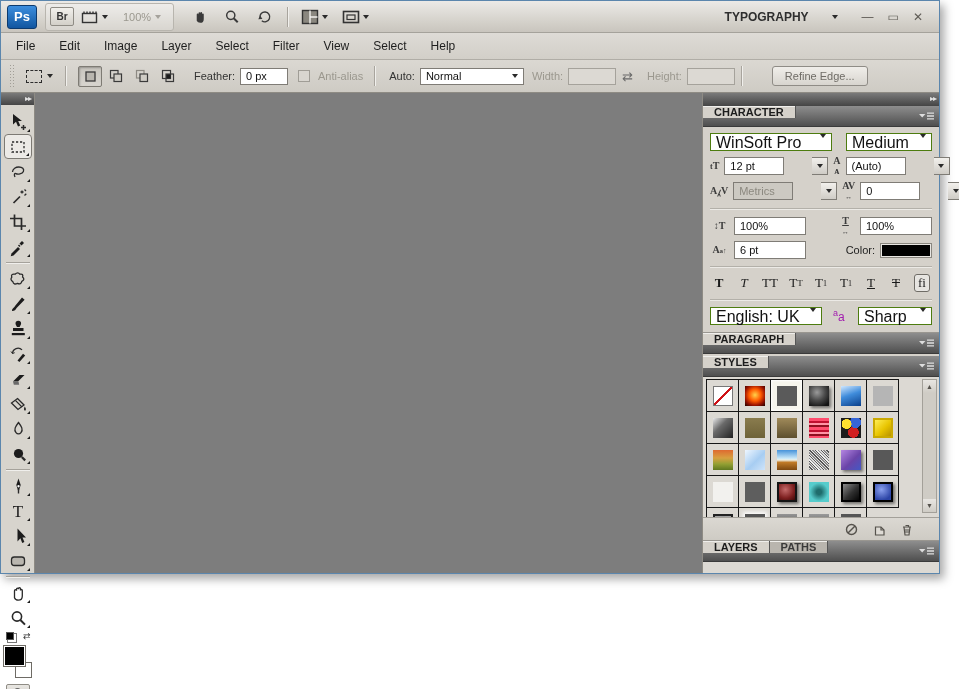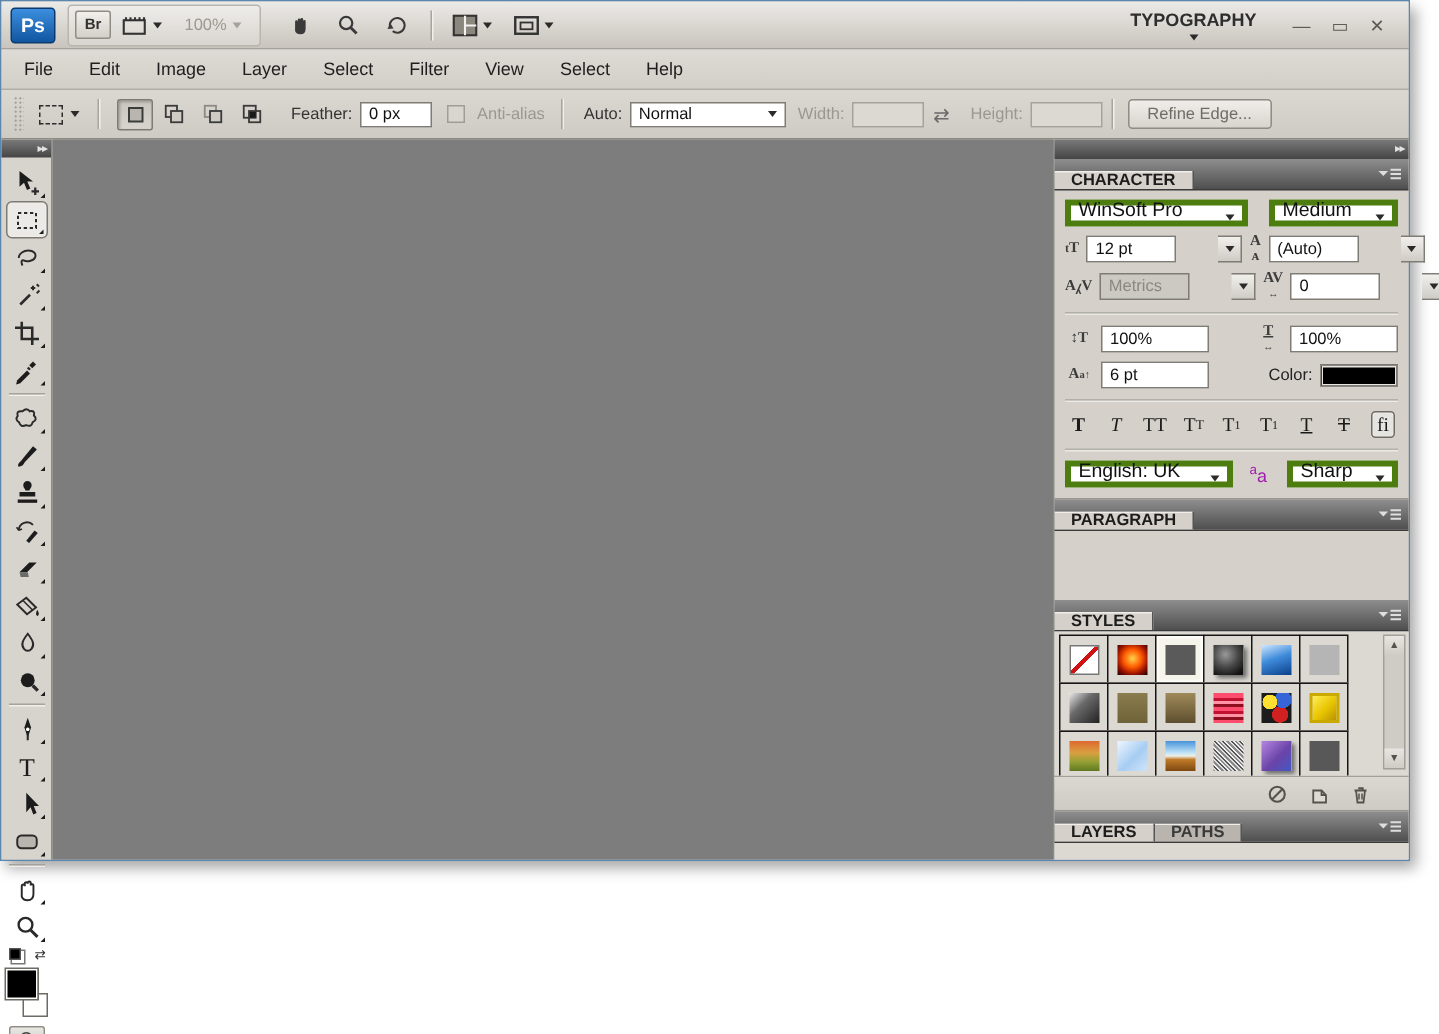--- a/index.html
+++ b/index.html
@@ -23,22 +23,22 @@
     background:linear-gradient(#f2f0ec,#d3d0c9); font-size:10px; font-weight:bold;
     color:#333; display:flex; align-items:center; justify-content:center; }
   .bar-icon { display:flex; align-items:center; gap:3px; padding:0 7px; height:22px; }
   .zoom-level { color:#9b988f; font-size:11px; display:flex; align-items:center; gap:4px; padding:0 8px;}
   .caret { width:0; height:0; border-left:3px solid transparent;
     border-right:3px solid transparent; border-top:4px solid #2a2a2a; }
   .caret.dim { border-top-color:#a5a29b; }
   .bar-sep { width:1px; height:20px; background:#a8a49d; margin:0 6px;
     box-shadow:1px 0 0 #f0efec; }
   .titlebar .spacer { flex:1; }
-  .workspace { display:flex; align-items:center; gap:3px; font-size:12px;
-    font-weight:bold; color:#2e2e2e; padding:0 10px;flex-direction:column; }
+  .workspace { display:flex; align-items:center; gap:23px; font-size:12px;
+    font-weight:bold; color:#2e2e2e; padding:0 10px; }
   .win-controls { display:flex; align-items:center; gap:14px; padding:0 10px 0 14px;
     color:#5e5b55; font-size:12px; }
   .win-controls span { cursor:default; }
 
   
   .menubar { height:27px; flex:0 0 27px; display:flex; 
     background:linear-gradient(#dedbd6,#d2cfc8); border-bottom:1px solid #b0ada6;
     padding-left:3px; }
   .menu-item { padding:0 12px; font-size:12px; color:#1e1e1e; line-height:26px; }
 
@@ -60,21 +60,21 @@
   .opt-label { margin:0 5px 0 8px; }
   .opt-label.dim, .dim-text { color:#9b988f; }
   .opt-input { width:48px; height:17px; border:1px solid #7f7c76; background:#fff;
     font-size:11px; font-family:"Liberation Sans",sans-serif; padding:0 5px; color:#111; }
   .opt-input:disabled { background:#dcd9d3; border-color:#a5a29b; }
   .checkbox { width:12px; height:12px; border:1px solid #a09d96; background:#d9d6d0;
     margin-left:10px; }
   .combo-sel { width:104px; height:17px; border:1px solid #7f7c76; background:#fff;
     display:flex; align-items:center; justify-content:space-between; padding:0 5px; color:#111;}
   .swap-glyph { color:#6a6a6a; font-size:13px; margin:0 6px; }
-  .refine-btn { margin-left:4px; height:20px; padding:0 12px; border:1px solid #8f8c86;
+  .refine-btn { margin-left:24px; height:20px; padding:0 12px; border:1px solid #8f8c86;
     border-radius:3px; background:linear-gradient(#f0eeea,#d8d5cf); color:#6f6c66;
     font-size:11px; display:flex; align-items:center; }
 
   
   .main { flex:1; display:flex; min-height:0; }
   .canvas { flex:1; background:#7d7d7d; }
 
   
   .toolbar { width:34px; flex:0 0 34px; background:#d7d4cd; border-right:1px solid #8e8b84;
     display:flex; flex-direction:column; align-items:center; }
@@ -103,33 +103,33 @@
   .big-bg { position:absolute; right:1px; bottom:0; width:17px; height:16px; background:#fff;
     border:1px solid #6e6b65; }
   .quickmask { width:24px; height:17px; border:1px solid #8f8c85; border-radius:2px;
     background:linear-gradient(#e8e6e2,#cfccc5); display:flex; align-items:center;
     justify-content:center; margin:4px 0 6px; }
   .quickmask .circ { width:9px; height:9px; border:1px solid #444; border-radius:50%; }
 
   
   .dock { width:237px; flex:0 0 237px; background:#d5d1ca; border-left:1px solid #8e8b84;
     display:flex; flex-direction:column; }
-  .tabbar { height:21px; flex:0 0 21px; display:flex; align-items:flex-end;
+  .tabbar { height:21px; flex:0 0 21px; display:flex; align-items:flex-start;
     background:linear-gradient(#8e8e8e,#4f4f4f); border-bottom:1px solid #3a3a3a; position:relative;}
   .tab { padding:0 11px; font-size:11px; font-weight:bold; color:#1c1c1c;
     background:#d5d1ca; display:flex; align-items:center; border-right:1px solid #555;
     box-shadow:inset 0 1px 0 #efeeeb; }
   .tab.inactive { background:#b9b5ae; color:#3a3a3a; }
   .panel-menu { position:absolute; right:4px; top:5px; }
 
   .char-body { padding:6px 7px 7px; display:flex; flex-direction:column; gap:5px;
     border-bottom:1px solid #999690; }
   .char-row { display:flex; align-items:center; gap:5px; }
-  .ddl { height:18px; border:4px solid #4d7c0f; background:#fff; display:flex;
-    align-items:flex-end; justify-content:space-between; padding:0 5px; font-size:13px; color:#111; }
+  .ddl { height:18px; border:1px solid #4d7c0f; background:#fff; display:flex;
+    align-items:flex-start; justify-content:space-between; padding:0 5px; font-size:16px; color:#111; }
   .ddl-family { width:122px; } .ddl-style { width:86px; margin-left:auto; }
   .ddl-lang { width:112px; } .ddl-sharp { width:74px; margin-left:auto; }
   .fld-icon { width:19px; text-align:center; font-size:10px; font-weight:bold; color:#3c3c3c;
     font-family:"Liberation Serif",serif; line-height:1; }
   .combo { display:flex; align-items:center;gap:28px; }
   .combo .cfield { width:60px; height:18px; border:1px solid #7f7c76; background:#fff;
     font-size:11px; padding:0 5px; display:flex; align-items:center; color:#111; }
   .combo .cfield.disabled { background:#ccc9c2; color:#8b887f; }
   .combo .cbtn { width:16px; height:18px; border:1px solid #7f7c76; border-left:none;
     background:linear-gradient(#f2f0ec,#cfccc6); display:flex; align-items:center;
@@ -149,21 +149,21 @@
   .faux .sub { font-size:8px; vertical-align:sub; }
   .faux.sel { border:1px solid #6f6c66; border-radius:3px; background:#e6e4e0;
     padding:0 3px; box-shadow:inset 0 0 1px #fff; }
   .aa-icon { font-family:Liberation Sans, sans-serif; font-size:12px; color:#a21caf;
     margin:0 1px 0 6px; }
   .aa-icon sup { font-size:9px; }
 
   .para-body { height:2px; }
 
   .styles-wrap { flex:1; display:flex; flex-direction:column; min-height:0;
-    border-bottom:1px solid #999690;margin-top:44px; }
+    border-bottom:1px solid #999690; }
   .styles-body { flex:1; position:relative; background:#dcd9d3; overflow:hidden; }
   .swatch-grid { display:flex; flex-wrap:wrap; width:194px; margin:2px 0 0 3px; }
   .style-cell { width:33px; height:33px; border:1px solid #161616; margin:0 -1px -1px 0;
     background:#dcd9d3; display:flex; align-items:center; justify-content:center; }
   .style-cell.selected { background:#f6f5ec; box-shadow:inset 0 0 2px 1px #ffffff; }
   .swatch { width:20px; height:20px; }
   .swatch.sh { box-shadow:2px 2px 3px rgba(0,0,0,.5); }
   .swatch.glow { box-shadow:0 0 4px 2px rgba(255,255,255,.95); }
   .swatch.none-type { background:#fff; border:1px solid #777;
     background-image:linear-gradient(to bottom right, transparent 45%, #ce1216 45%, #ce1216 55%, transparent 55%); }

